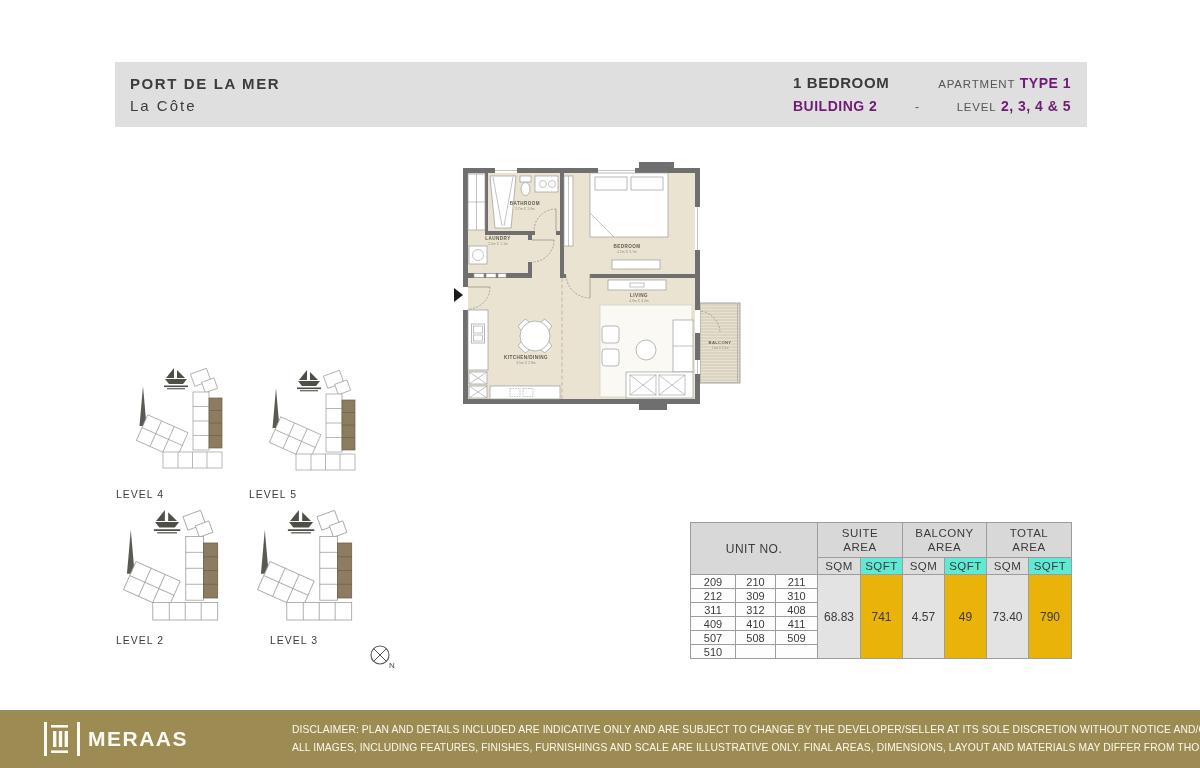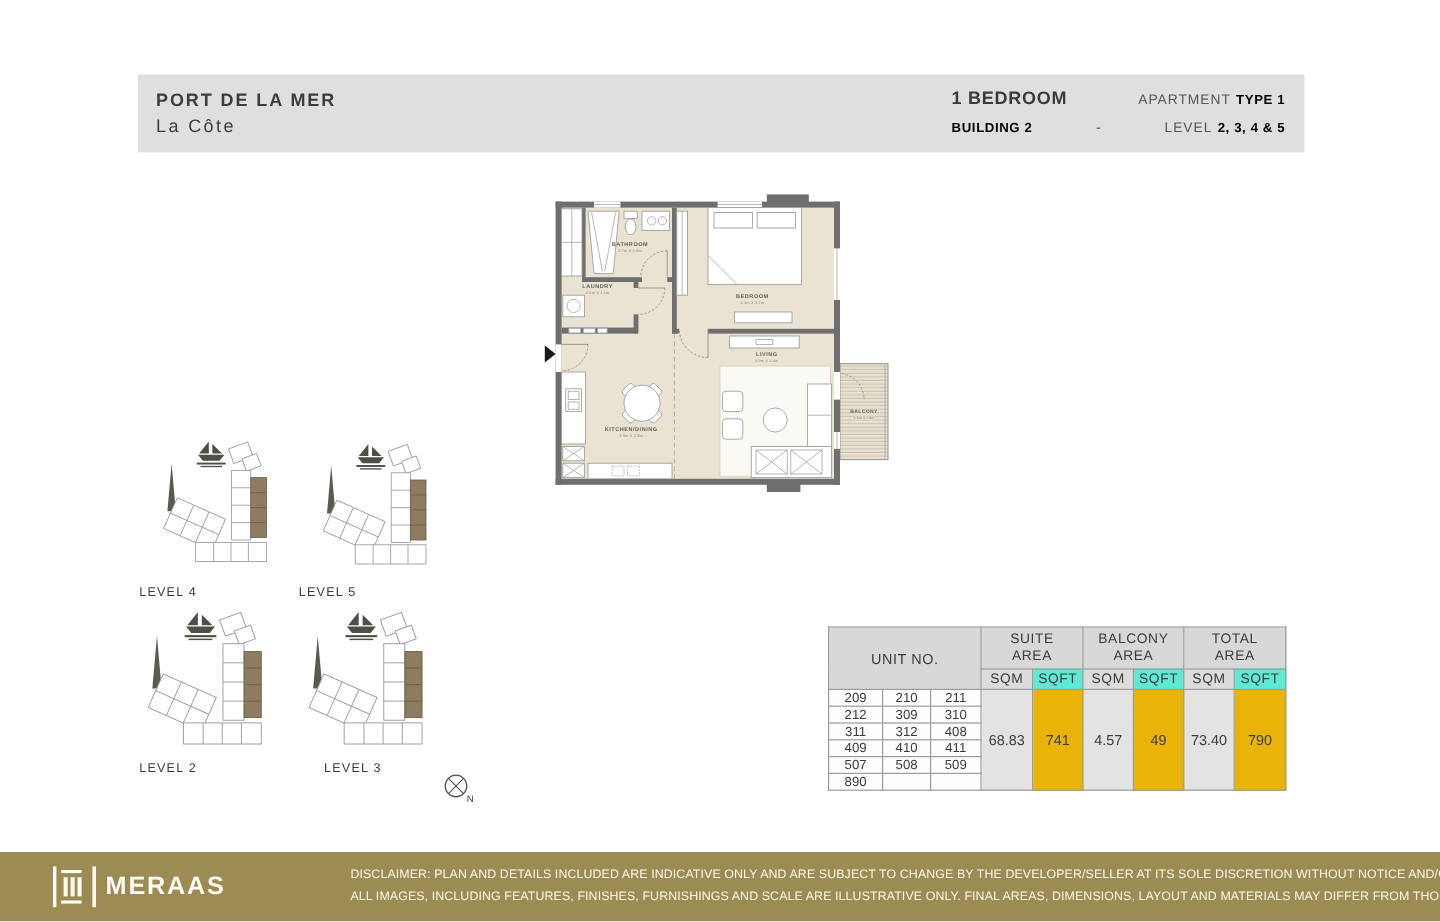--- a/index.html
+++ b/index.html
@@ -7,21 +7,21 @@
   #page { position:relative; width:1200px; height:768px; background:#fff; }
 
   
   .header-bar { position:absolute; left:115px; top:62px; width:972px; height:65px; background:#dfdfdf;
     display:flex; justify-content:space-between; align-items:center; padding:0 16px 0 15px; }
   .hdr-left .proj { font-size:15px; font-weight:700; letter-spacing:1.6px; color:#3c3c3c; line-height:22px; }
   .hdr-left .sub  { font-size:15px; font-weight:500; letter-spacing:2px; color:#3c3c3c; line-height:22px; }
   .hdr-right { width:278px; }
   .hdr-row { display:flex; justify-content:space-between; align-items:baseline; line-height:22px; }
   .big-bold { font-size:15px; font-weight:700; color:#3a3a3a; letter-spacing:.6px; }
-  .md-bold  { font-size:11px; font-weight:700; color:#000000; letter-spacing:.5px; }
+  .md-bold  { font-size:14px; font-weight:700; color:#701a75; letter-spacing:.5px; }
   .md-light { font-size:11.5px; font-weight:400; color:#555; letter-spacing:.8px; }
   .dashsep  { font-size:12px; color:#555; }
 
   
   .plan-svg { position:absolute; left:440px; top:160px; }
   .room-name { font-size:4.6px; font-weight:700; letter-spacing:.45px; fill:#5e5a4e; text-anchor:middle; }
   .room-dims { font-size:3.1px; letter-spacing:.2px; fill:#8d877a; text-anchor:middle; }
   .balc-name { font-size:4.2px; font-weight:700; letter-spacing:.3px; fill:#5e5a4e; text-anchor:middle; paint-order:stroke; stroke:#e8e1d0; stroke-width:.8px; }
   .balc-dims { font-size:3.0px; fill:#8d877a; text-anchor:middle; paint-order:stroke; stroke:#e8e1d0; stroke-width:.8px; }
   .fx { fill:#ffffff; stroke:#9a9a9a; stroke-width:.7; }
@@ -360,21 +360,21 @@
       <td class="unit-cell">409</td>
       <td class="unit-cell">410</td>
       <td class="unit-cell">411</td>
     </tr>
     <tr>
       <td class="unit-cell">507</td>
       <td class="unit-cell">508</td>
       <td class="unit-cell">509</td>
     </tr>
     <tr>
-      <td class="unit-cell">890</td>
+      <td class="unit-cell">510</td>
       <td class="unit-cell"></td>
       <td class="unit-cell"></td>
     </tr>
   </tbody>
     </table>
 
   <div class="footer">
     <div class="brand">
       <svg width="36" height="36" viewBox="0 0 36 36">
         <g fill="#fdfbf3">

